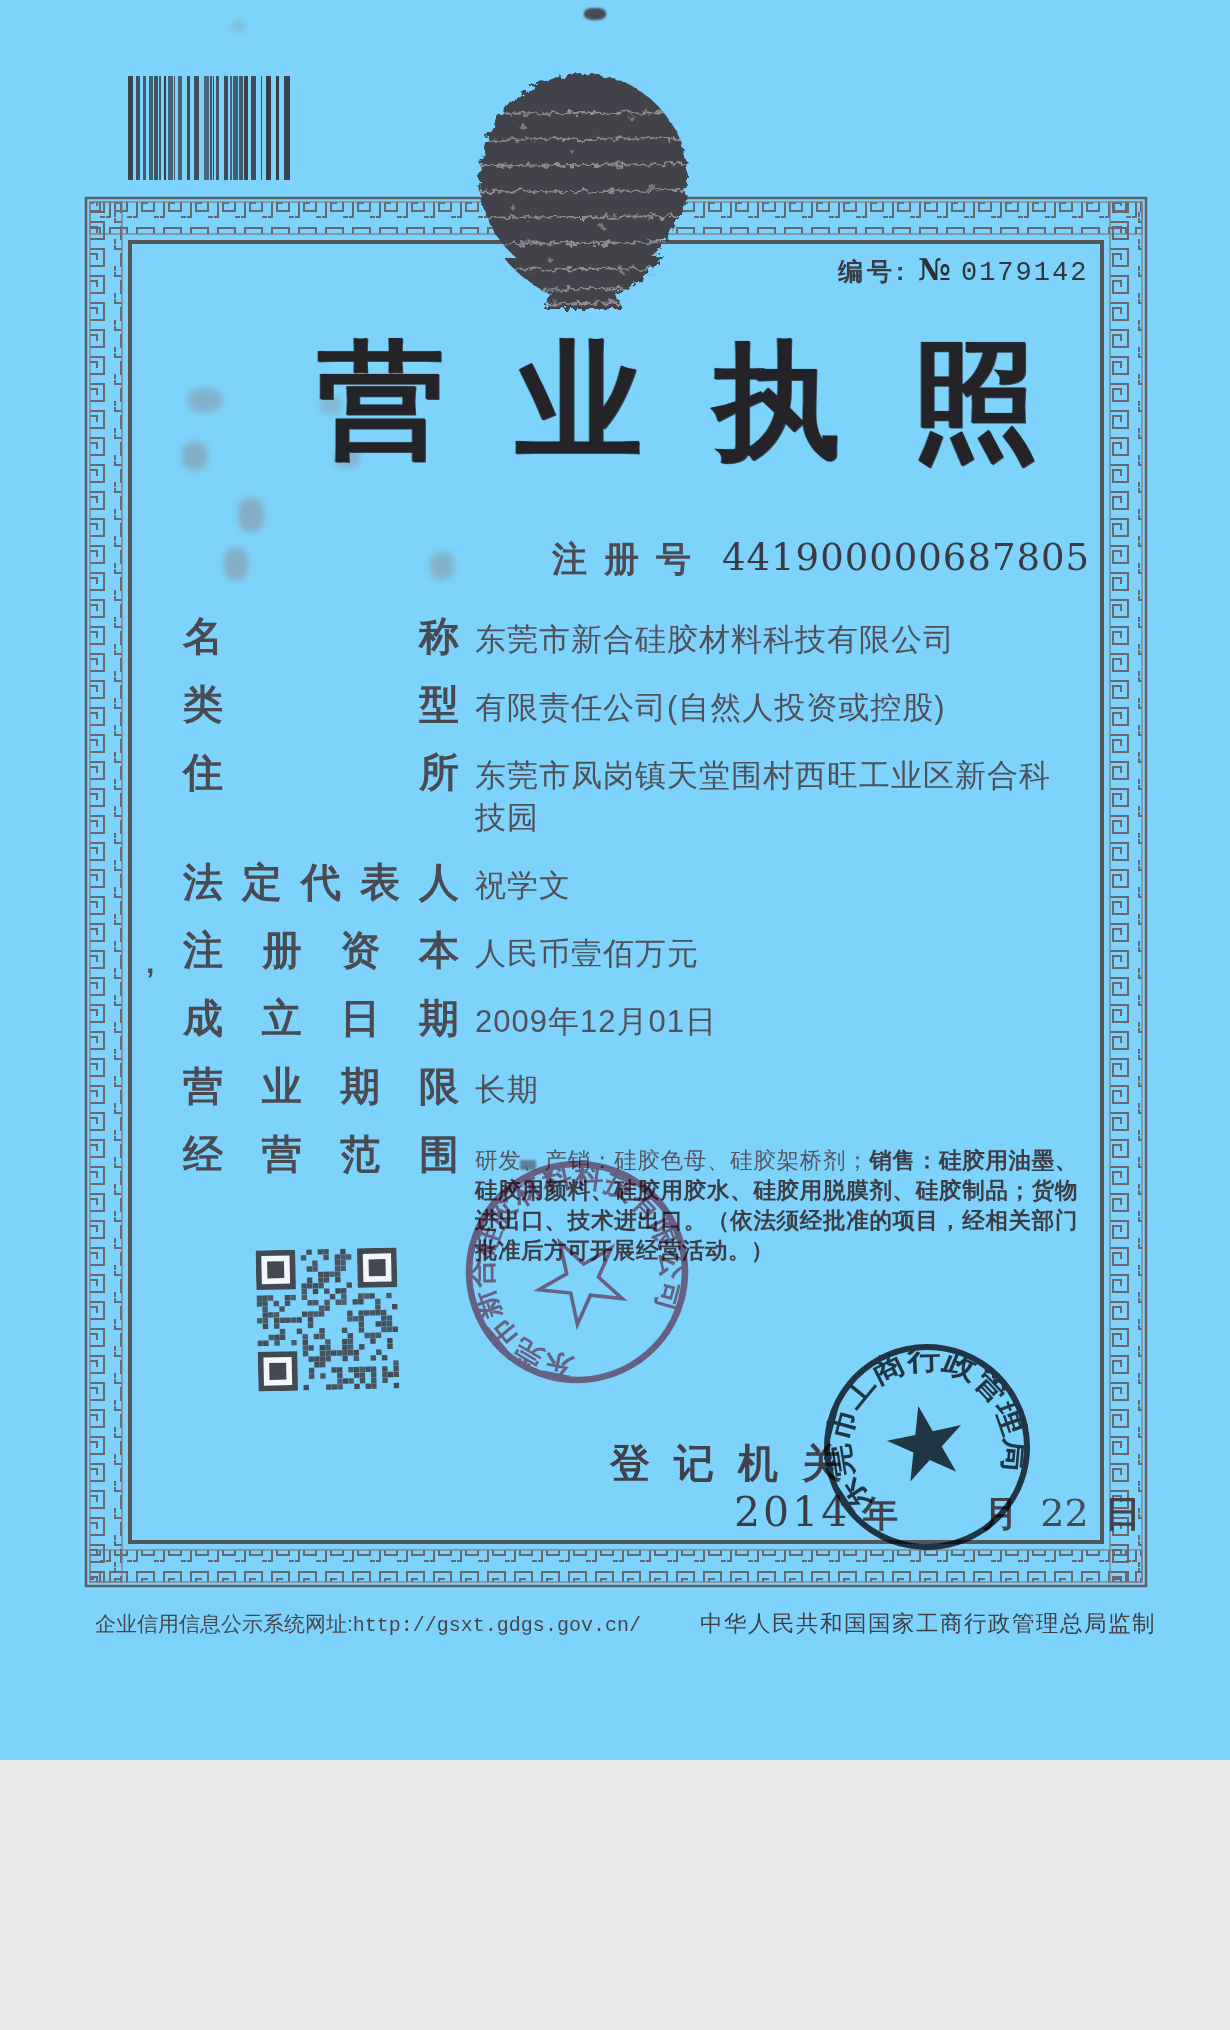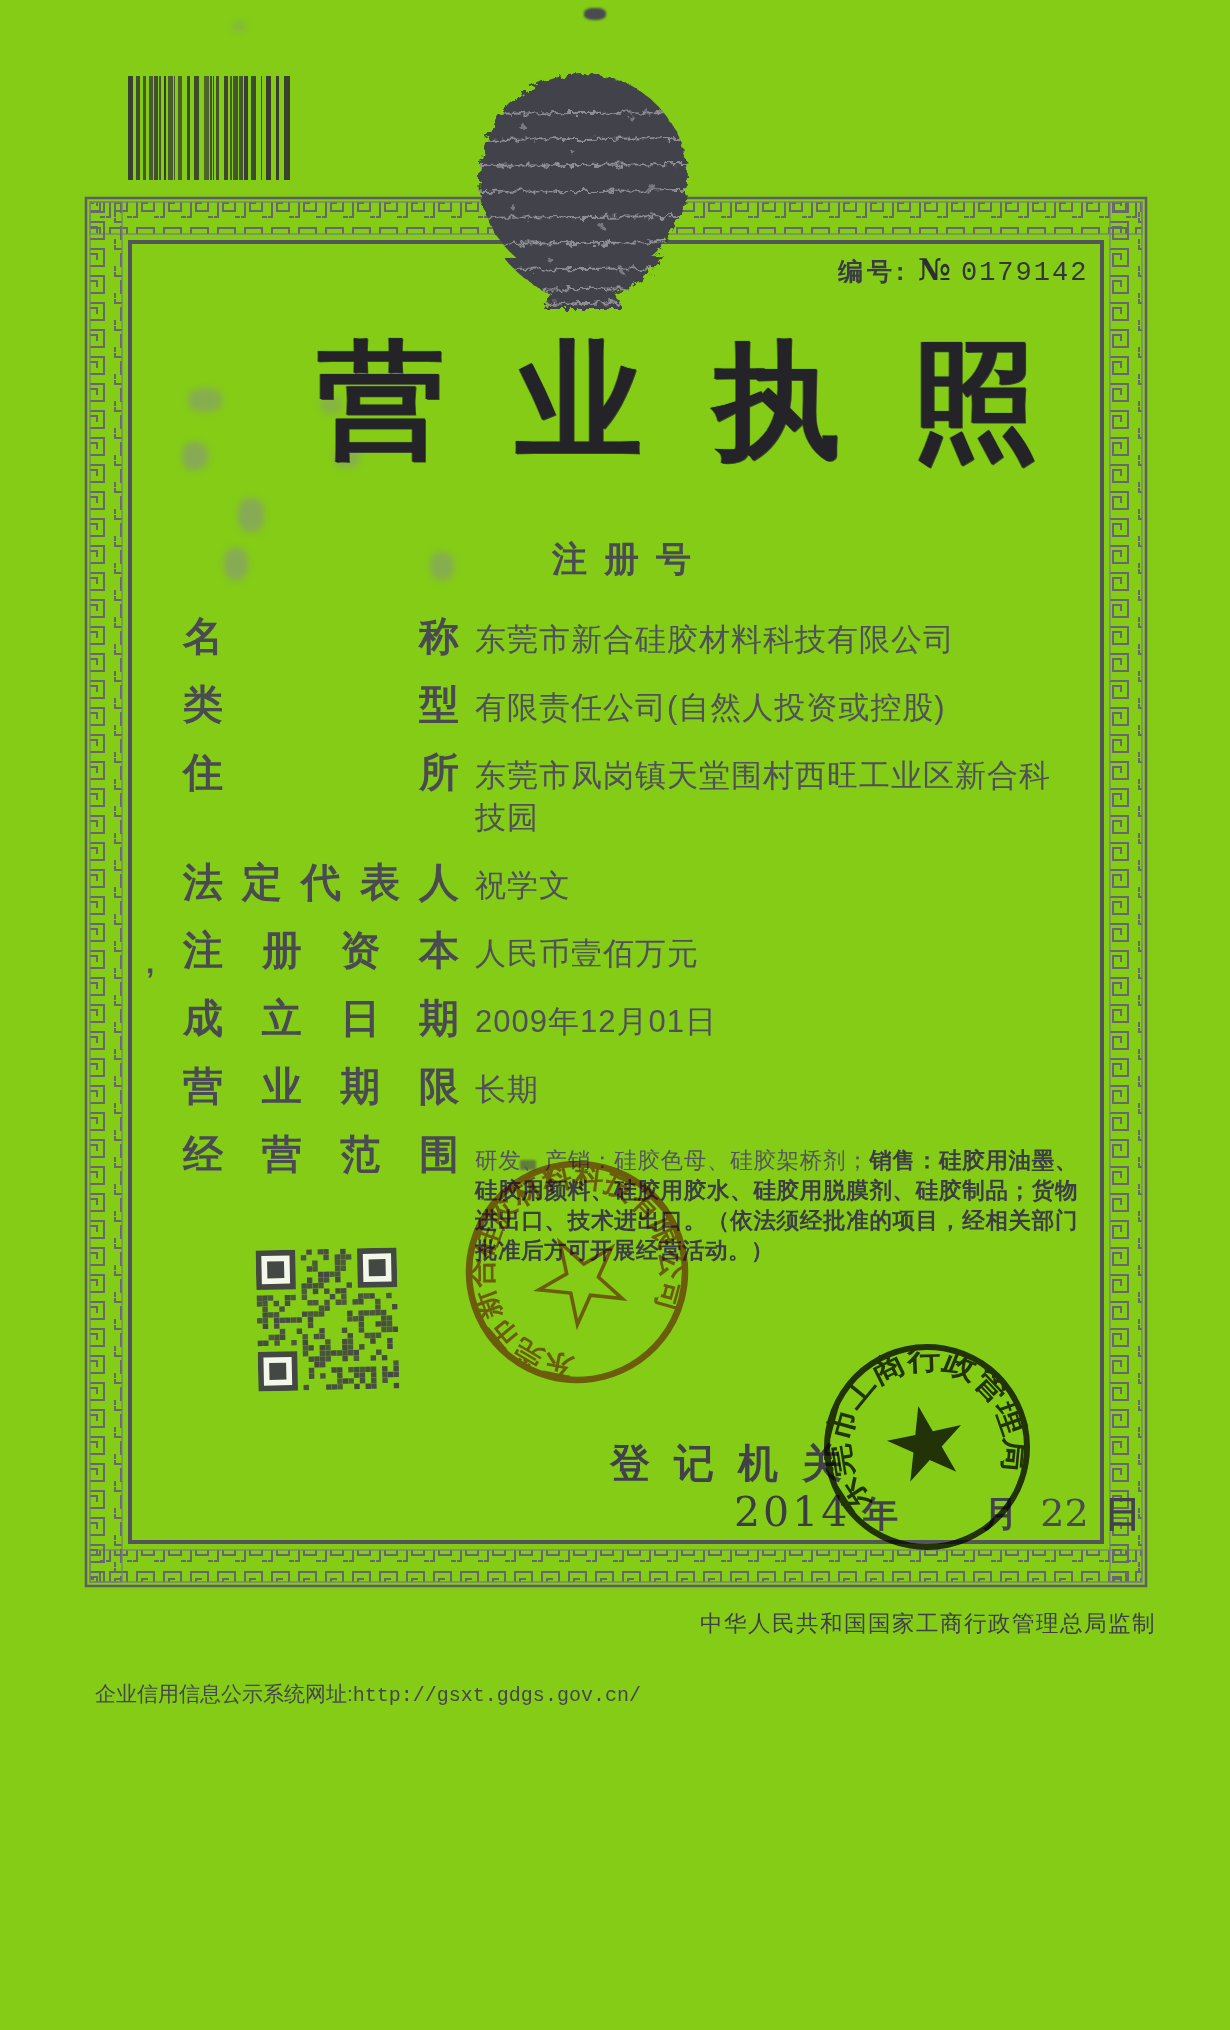--- a/index.html
+++ b/index.html
@@ -1,16 +1,16 @@
 <!DOCTYPE html>
 <html><head>
 <meta charset="utf-8">
 <style>
   html,body{margin:0;padding:0;background:#e9e9e7;}
-  .page{position:relative;width:1230px;height:2030px;background:#84cc16;overflow:hidden;
+  .page{position:relative;width:1230px;height:1760px;background:#7dd3fc;overflow:hidden;
         font-family:"Liberation Sans","DejaVu Sans",sans-serif;color:#3c3c44;}
   .abs{position:absolute;}
 
   
   .barcode{left:128px;top:72px;width:166px;height:112px;z-index:3;opacity:.9;}
   .emblem{left:452px;top:66px;width:262px;height:246px;z-index:3;}
   .frame-svg{left:78px;top:190px;width:1078px;height:1408px;z-index:2;}
 
   
   .serial{left:838px;top:252px;z-index:4;display:flex;align-items:baseline;gap:10px;}
@@ -47,21 +47,21 @@
   .day{margin-left:22px;font-family:"DejaVu Serif","Liberation Serif",serif;font-size:38px;color:#4a4a52;}
   .u-day{margin-left:16px;}
 
   
   .seal{mix-blend-mode:multiply;}
   .company-seal{left:447px;top:1142px;width:260px;height:260px;z-index:6;transform:rotate(-30deg);opacity:.82;}
   .registry-stamp{left:812px;top:1332px;width:230px;height:230px;z-index:7;transform:rotate(-12deg);opacity:.88;}
   .qr{left:257px;top:1249px;width:141px;height:141px;z-index:4;transform:rotate(-1.2deg);opacity:.93;}
 
   
-  .footer-left{left:95px;top:1680px;z-index:4;font-size:21px;color:#46464c;display:flex;align-items:baseline;}
+  .footer-left{left:95px;top:1610px;z-index:4;font-size:21px;color:#46464c;display:flex;align-items:baseline;}
   .footer-left .url{font-family:"Liberation Mono","DejaVu Sans Mono",monospace;font-size:20px;letter-spacing:0;}
   .footer-right{left:700px;top:1608px;z-index:4;font-size:22.5px;font-weight:500;letter-spacing:1.5px;color:#3f3f46;}
 
   
   .art{position:absolute;background:#8a8a92;border-radius:40%;filter:blur(3px);z-index:1;}
   .art.dark{background:#4a4a52;filter:blur(1px);}
   .mark-tick{position:absolute;z-index:4;color:#4e4e58;font-weight:700;}
 </style>
 </head>
 <body>
@@ -158,20 +158,21 @@
   <div class="abs serial">
     <span class="lbl">编号:</span>
     <span class="numero">№</span>
     <span class="num">0179142</span>
   </div>
 
   <div class="abs title">营业执照</div>
 
   <div class="abs regline">
     <span class="lbl">注册号</span>
+    <span class="num">441900000687805</span>
   </div>
 
   <div class="abs fields">
       <div class="field-row">
         <div class="field-label">
           <span>名</span>
           <span>称</span>
         </div>
         <div class="field-value">东莞市新合硅胶材料科技有限公司</div>
       </div>

